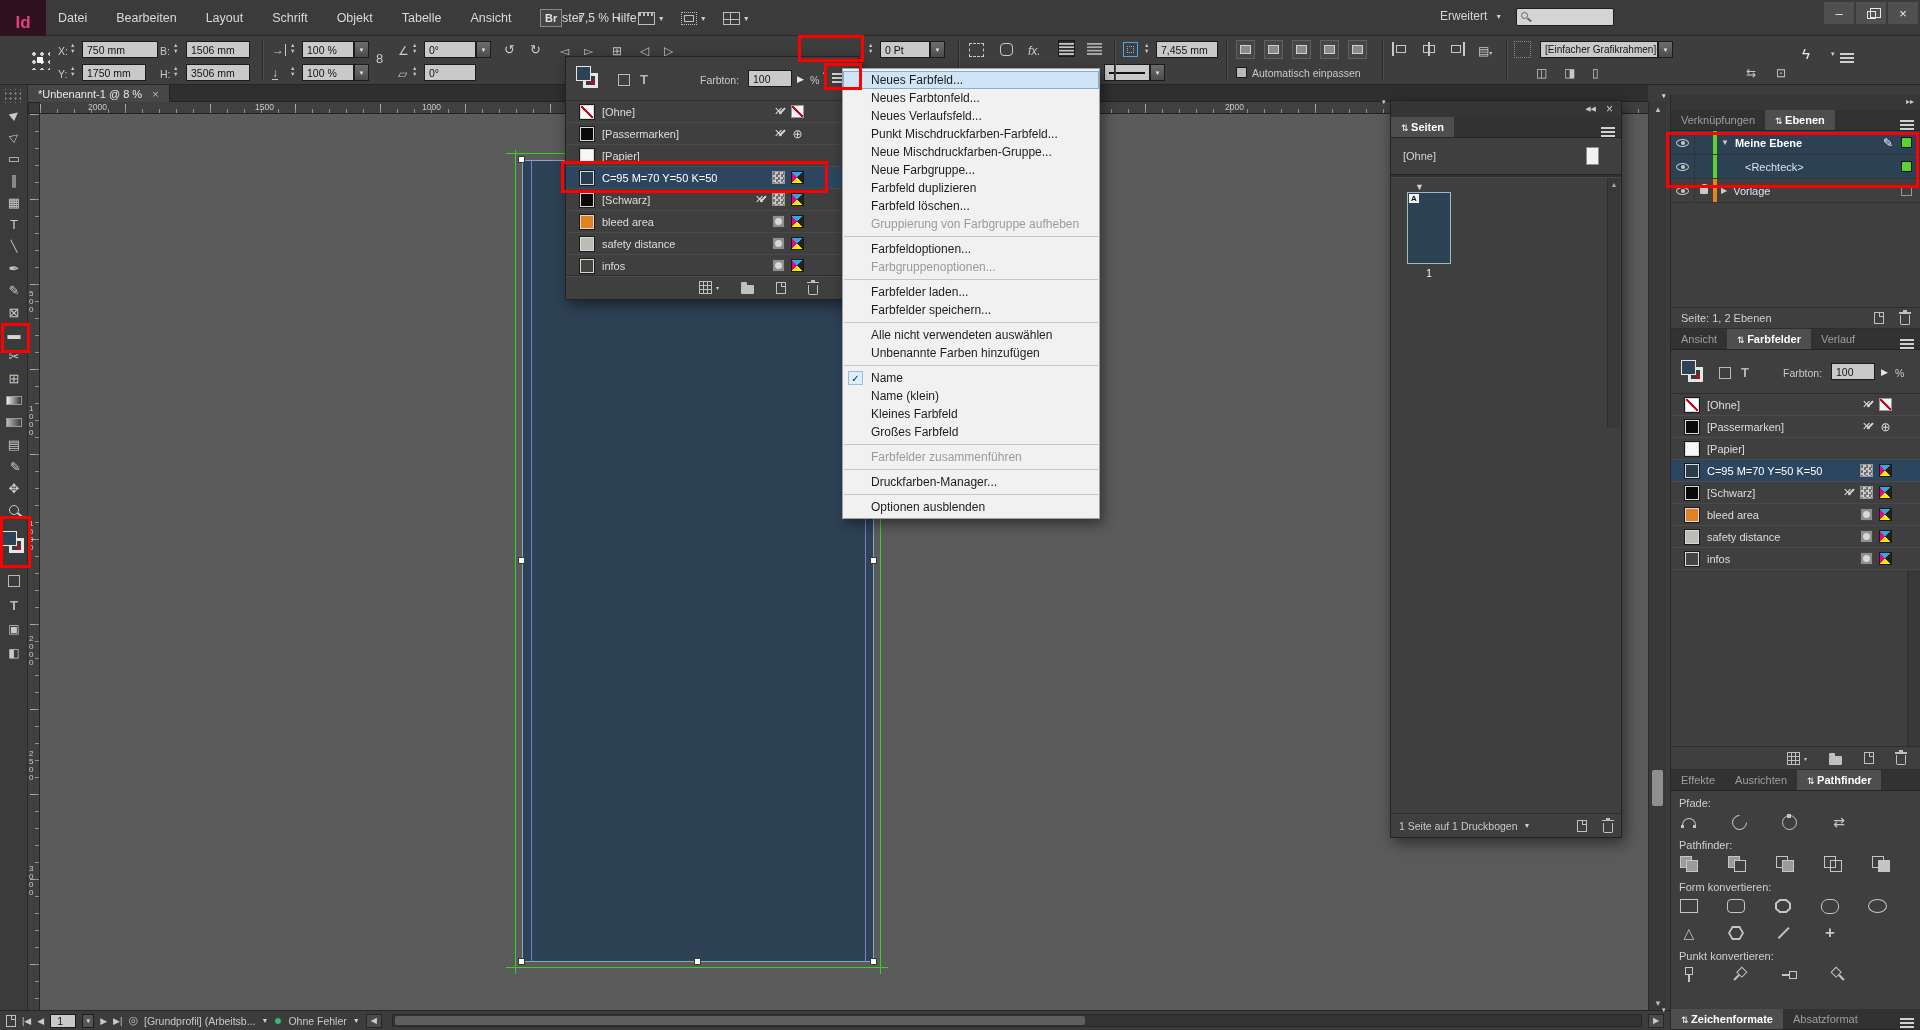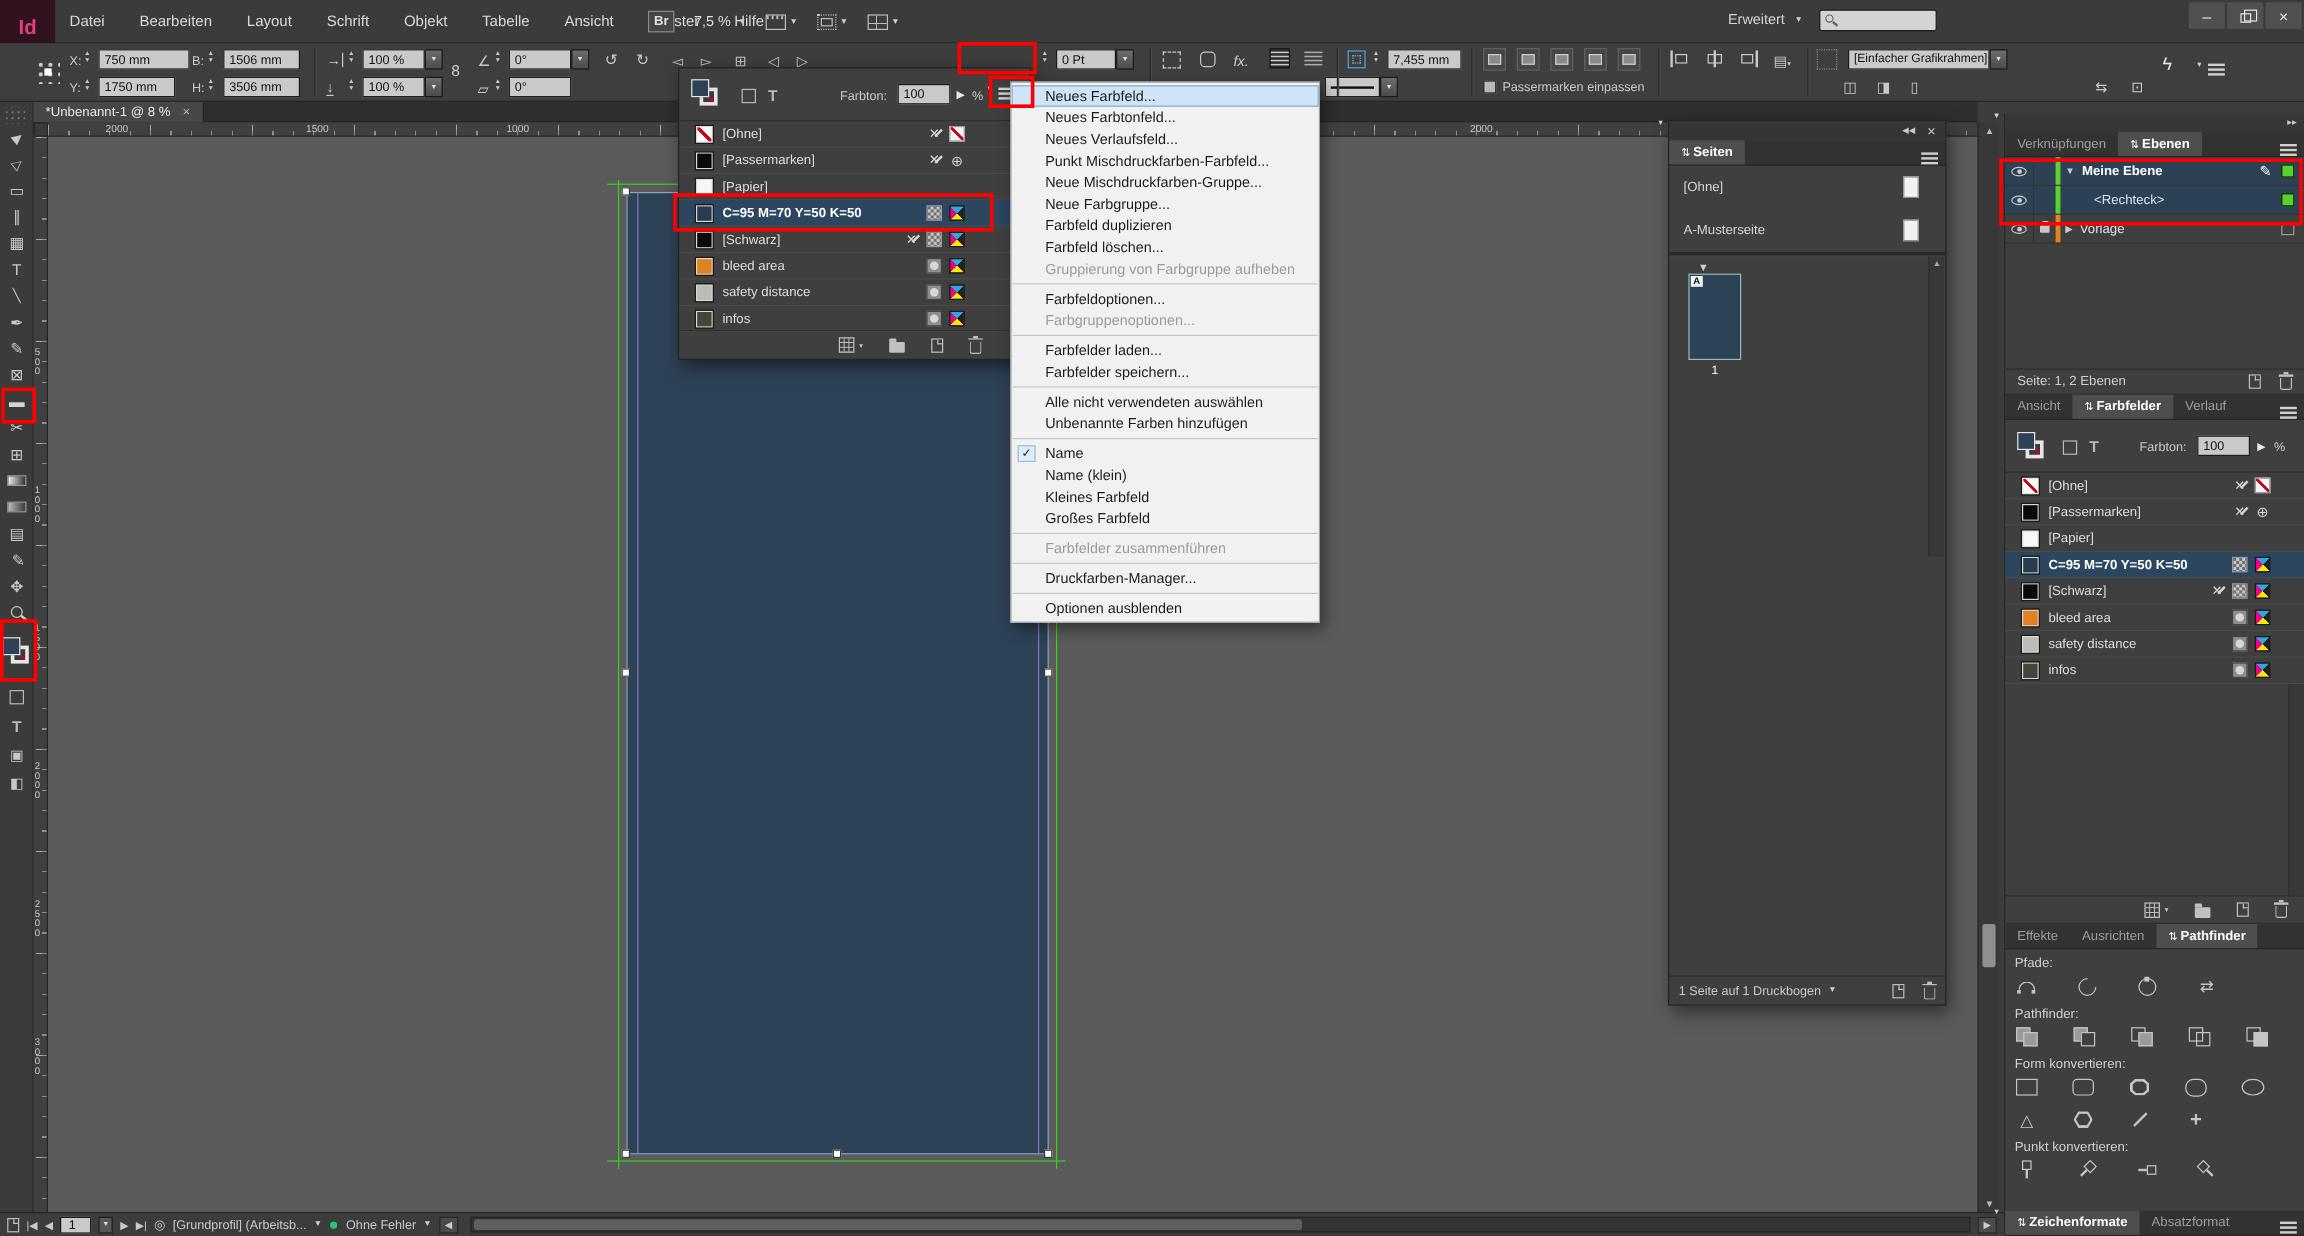--- a/index.html
+++ b/index.html
@@ -146,21 +146,21 @@
   .ic-folder::before{content:"";position:absolute;top:-3px;left:0;width:6px;height:3px;background:#c0c0c0;border-radius:1px 1px 0 0}
   .ic-grid{display:inline-block;width:13px;height:13px;border:1px solid #c0c0c0;
      background:linear-gradient(#c0c0c0 1px,transparent 1px) 0 3px/100% 4px,
                 linear-gradient(90deg,#c0c0c0 1px,transparent 1px) 3px 0/4px 100%}
   .mini-dd{font-size:6px;color:#c9c9c9;margin-left:2px}
 
   
   .sw-head{position:relative;height:44px;border-bottom:1px solid #2e2e2e}
   .sw-rows .sw-row{display:flex;align-items:center;gap:8px;padding:0 14px 0 14px;border-bottom:1px solid #4a4a4a;height:22px}
   .sw-row.sel{background:#2c4660}
-  .sw-row.sel .sw-name{color:#fff;font-weight:bold}
+  .sw-row.sel .sw-name{color:#fff;font-weight:normal}
   .sw-chip{width:14px;height:14px;border:1px solid #d8d8d8;outline:1px solid #1a1a1a;flex:0 0 auto}
   .chip-none{background:linear-gradient(45deg,transparent 43%,#d0021b 43% 57%,transparent 57%),#fff !important}
   .sw-name{color:#dedede;font-size:11px;white-space:nowrap;overflow:hidden}
   .sw-icons{margin-left:auto;display:flex;gap:6px;align-items:center;padding-right:14px}
   .sic{width:13px;height:13px;display:flex;align-items:center;justify-content:center;position:relative}
   .sic-noedit::before{content:"✕";color:#d8d8d8;font-size:11px}
   .sic-noedit::after{content:"";position:absolute;right:-1px;top:5px;width:8px;height:1.5px;background:#d8d8d8;transform:rotate(-45deg)}
   .sic-none{background:linear-gradient(45deg,transparent 43%,#d0021b 43% 57%,transparent 57%),#f4f4f4;border:1px solid #999}
   .sic-registration::before{content:"⊕";color:#d8d8d8;font-size:12px}
   .sic-checker{background:repeating-conic-gradient(#c9c9c9 0% 25%,#6f6f6f 0% 50%) 0 0/5px 5px;border:1px solid #999}
@@ -415,21 +415,21 @@
         <span>▼</span>
       </span>
     <div class="fld" style="left:1156px;top:5px;width:62px">7,455 mm</div>
     <span class="vsep" style="left:1226px"></span>
     <span class="fit" style="left:1236px;top:4px"></span>
     <span class="fit" style="left:1264px;top:4px"></span>
     <span class="fit" style="left:1292px;top:4px"></span>
     <span class="fit" style="left:1320px;top:4px"></span>
     <span class="fit" style="left:1348px;top:4px"></span>
     <span class="chk" style="left:1236px;top:31px"></span>
-    <span class="cbl" style="left:1252px;top:31px">Passermarken einpassen</span>
+    <span class="cbl" style="left:1252px;top:31px">Automatisch einpassen</span>
     <span class="vsep" style="left:1382px"></span>
     <span class="al" style="left:1392px;top:6px">
         <i style="left:0;top:0;width:2px;height:14px"></i>
         <i style="left:4px;top:3px;width:10px;height:8px;border:1px solid #c9c9c9;background:none"></i>
       </span>
     <span class="al" style="left:1420px;top:6px">
         <i style="left:8px;top:0;width:2px;height:14px"></i>
         <i style="left:3px;top:3px;width:12px;height:8px;border:1px solid #c9c9c9;background:none"></i>
       </span>
     <span class="al" style="left:1448px;top:6px">
@@ -596,24 +596,20 @@
       <span class="pg-collapse">◀◀</span>
       <span class="pg-close">×</span>
     </div>
     <div class="tabs">
       <span class="ptab active">Seiten</span>
       <span class="hamb" style="position:static;margin:8px 6px 8px auto"></span>
     </div>
     <div id="masters">
         <div class="pg-row">
           <span>[Ohne]</span>
-          <span class="pg-pageicon"></span>
-        </div>
-        <div class="pg-row">
-          <span>A-Musterseite</span>
           <span class="pg-pageicon"></span>
         </div>
       </div>
     <div class="pg-divider"></div>
     <div class="pg-thumbwrap">
       <span class="pg-marker">▼</span>
       <div class="pg-thumb">
         <span class="pg-badge">A</span>
       </div>
       <div class="pg-num">1</div>

